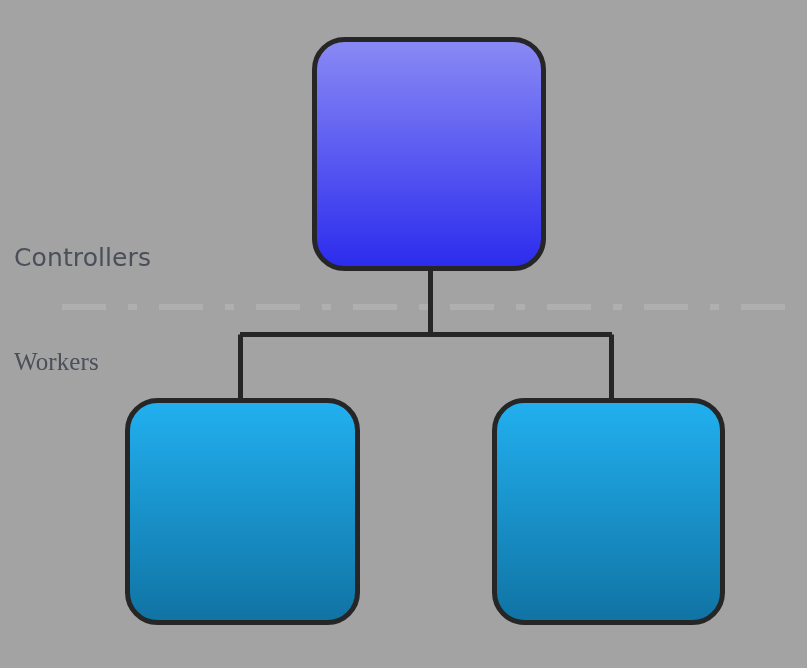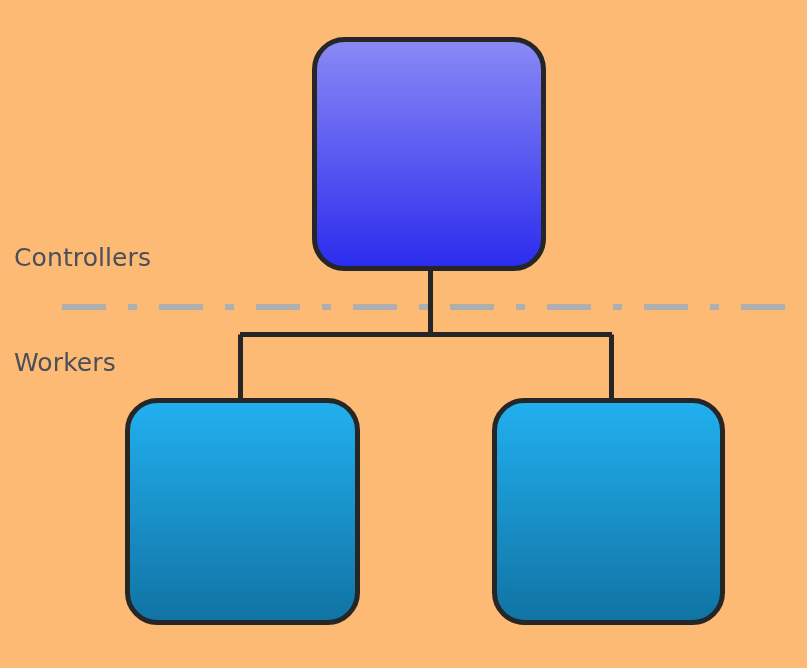--- a/index.html
+++ b/index.html
@@ -8,21 +8,21 @@
     padding: 0;
     background: #ffffff;
   }
   body {
     font-family: "DejaVu Sans", "Liberation Sans", sans-serif;
   }
   #diagram-canvas {
     position: relative;
     width: 807px;
     height: 668px;
-    background: #fdba74;
+    background: #a3a3a3;
     overflow: hidden;
   }
   .svg-layer {
     position: absolute;
     left: 0;
     top: 0;
     width: 807px;
     height: 668px;
   }
   .tier-label {
@@ -34,20 +34,21 @@
     white-space: nowrap;
     letter-spacing: 0.1px;
   }
   #label-controllers {
     left: 14px;
     top: 243px;
   }
   #label-workers {
     left: 14px;
     top: 348px;
+    font-family: Liberation Serif, serif;
   }
 </style>
 </head>
 <body>
 
 <div id="diagram-canvas">
 
   <svg class="svg-layer" viewBox="0 0 807 668" xmlns="http://www.w3.org/2000/svg">
     <defs>
       <linearGradient id="grad-controller" x1="0" y1="0" x2="0" y2="1">

